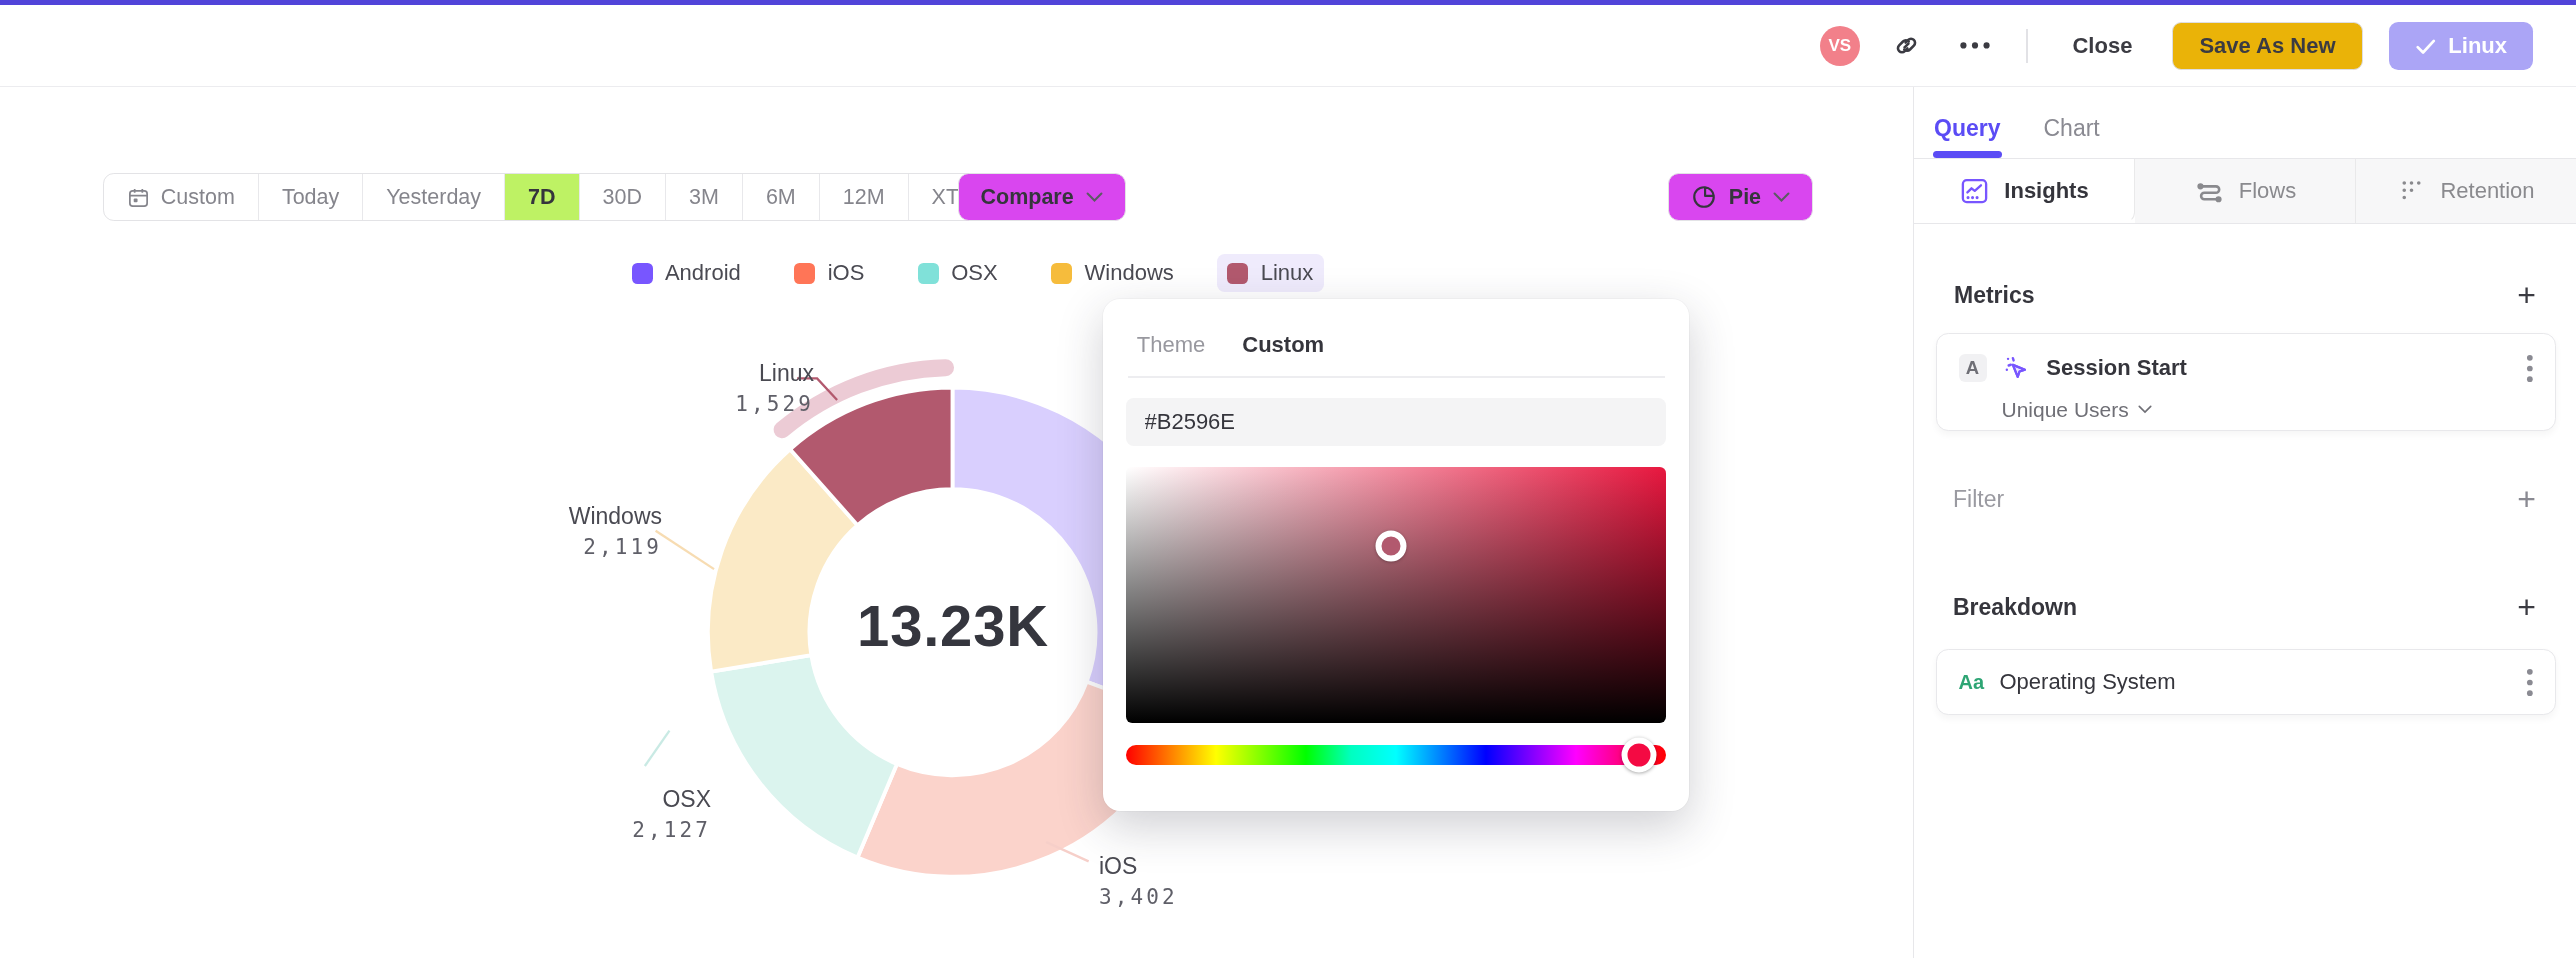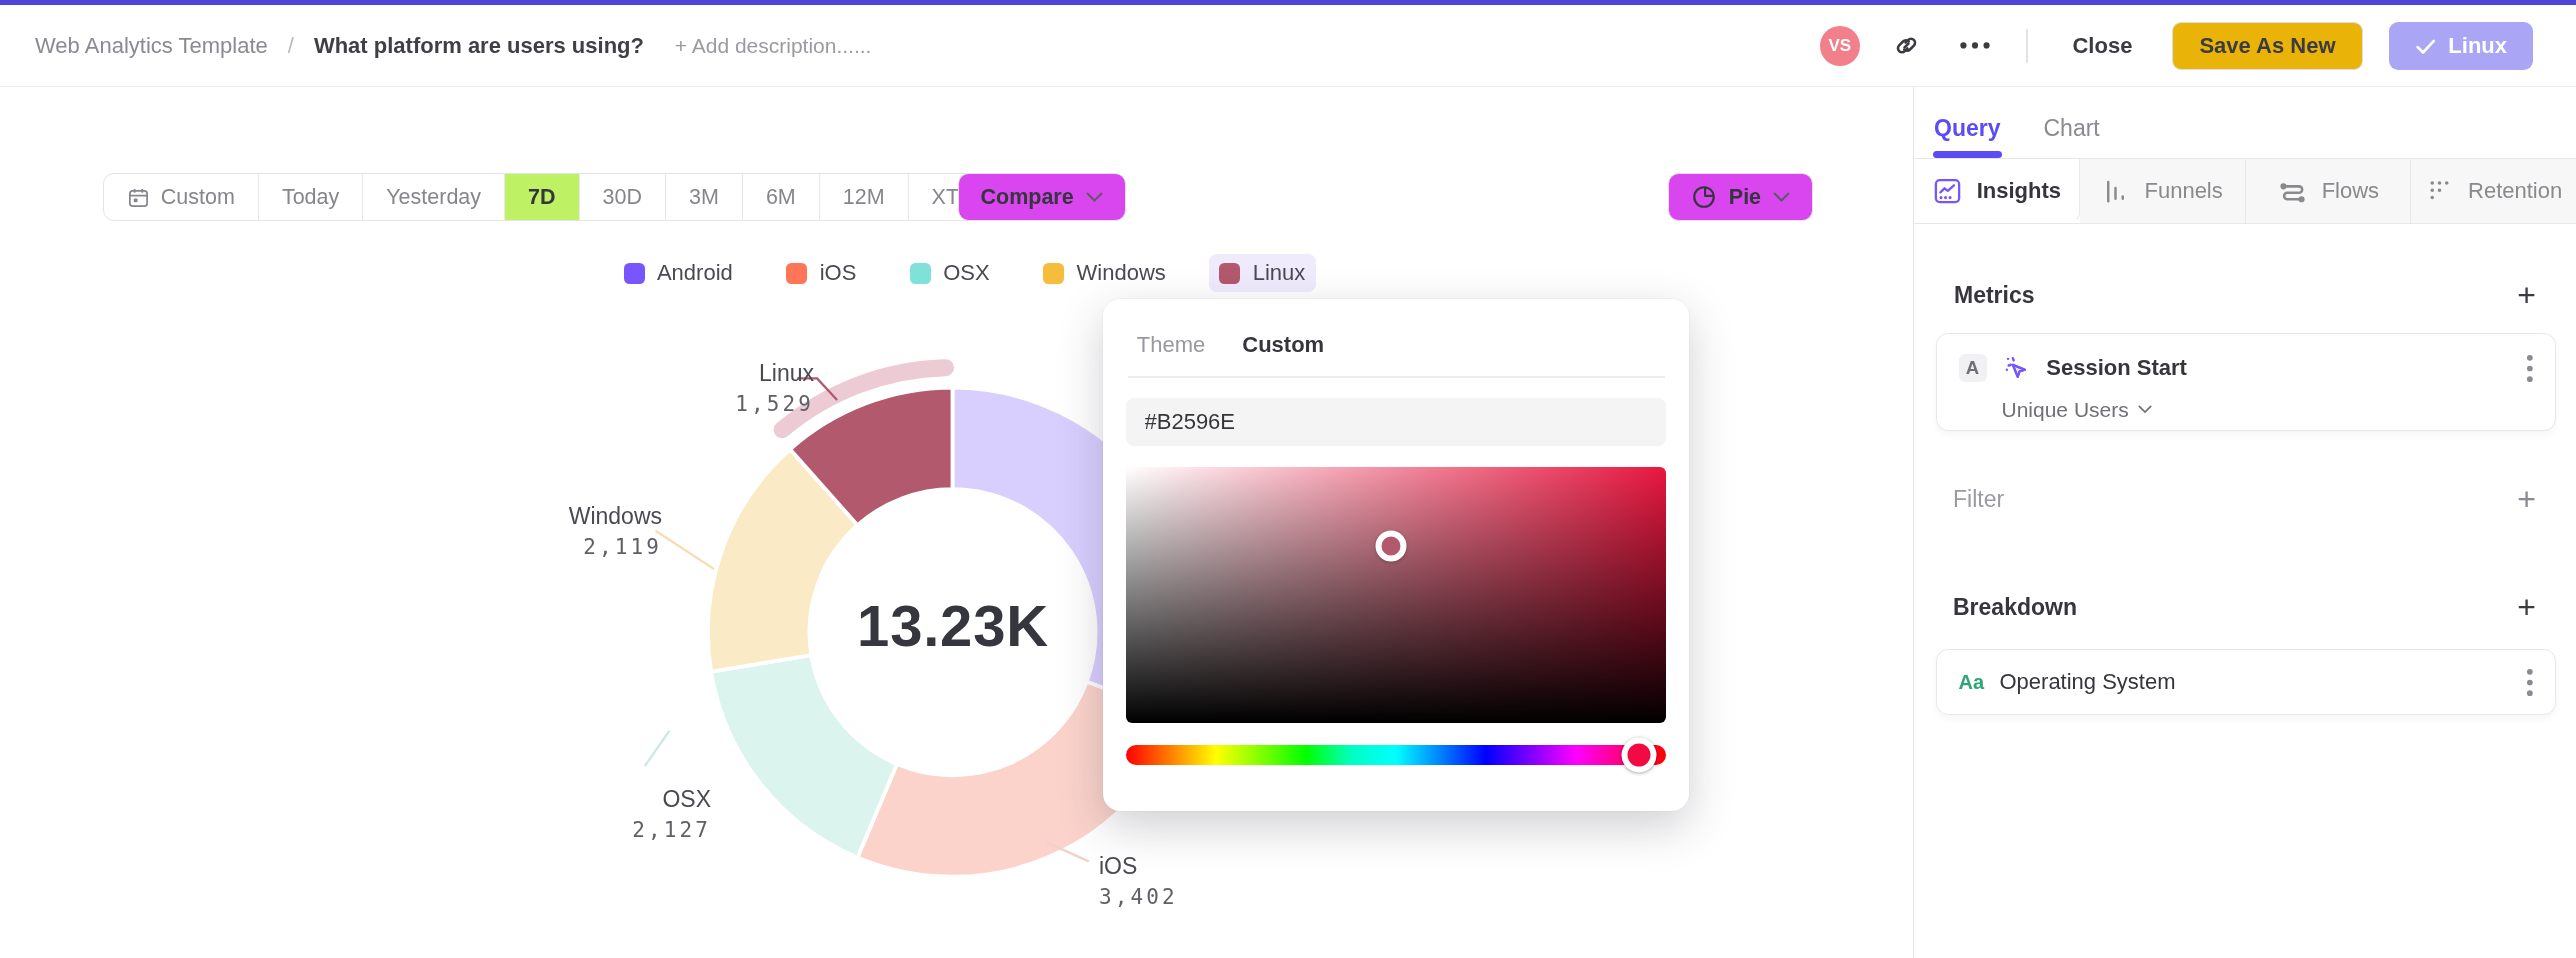--- a/index.html
+++ b/index.html
@@ -33,21 +33,21 @@
   .seg { display:flex; align-items:center; justify-content:center; gap:10.8px; padding:0 23px;
          font-size:21.5px; color:#85858c; border-right:1.5px solid #e8e8eb; cursor:pointer; white-space:nowrap; }
   .seg:last-child { border-right:none; }
   .seg.active { background:#bef264; color:#35353c; font-weight:700; }
   .pill-btn { position:absolute; height:48px; display:flex; align-items:center; gap:12.3px;
               border:1.5px solid #e3e3e6; border-radius:10.8px; background:#d946ef; padding:0 21.5px;
               font-size:21.5px; font-weight:700; color:#35353c; cursor:pointer; }
   .chev { width:17px; height:10.8px; display:inline-block; }
 
   
-  .legend { position:absolute; left:8px; top:254px; width:1913px; display:flex;
+  .legend { position:absolute; left:16px; top:254px; width:1913px; display:flex;
             justify-content:center; align-items:center; gap:32px; }
   .leg-item { display:flex; align-items:center; gap:12.3px; font-size:22px; color:#4a4a52;
               padding:6.2px 10.8px; border-radius:7.7px; cursor:pointer; }
   .leg-item.selected { background:#efebfc; }
   .swatch { width:21px; height:21px; border-radius:5.4px; }
 
   
   .slice-label { position:absolute; font-size:23px; color:#4a4a52; }
   .slice-label .val { font-family:"DejaVu Sans Mono", monospace; font-size:21px;
                       color:#5f5f68; letter-spacing:3.1px; margin-top:4.6px; }
@@ -106,26 +106,20 @@
   .card-name { font-size:22px; font-weight:500; color:#35353c; }
 </style>
 </head>
 <body>
 
 <div id="app">
 
   <div class="accent" id="accent-bar" style="background: rgb(81, 68, 217);"></div>
 
   <div class="header">
-    <div class="crumbs">
-      <span class="crumb-parent">Web Analytics Template</span>
-      <span class="crumb-sep">/</span>
-      <span class="crumb-title">What platform are users using?</span>
-      <span class="add-desc">+ Add description......</span>
-    </div>
     <div class="header-right">
       <div class="avatar">VS</div>
       <div class="icon-btn">
         <svg width="31" height="31" viewBox="0 0 24 24" fill="none" stroke="#3b3b42" stroke-width="2" stroke-linecap="round">
           <path d="M10.5 13.5l3-3"></path>
           <path d="M8.7 15.3l-2 2a3.1 3.1 0 0 1-4.4-4.4l3-3a3.1 3.1 0 0 1 4.4 0" transform="translate(4 -1)"></path>
           <path d="M15.3 8.7l2-2a3.1 3.1 0 0 1 4.4 4.4l-3 3a3.1 3.1 0 0 1-4.4 0" transform="translate(-4 1)"></path>
         </svg>
       </div>
       <div class="icon-btn">
@@ -278,28 +272,20 @@
       <div class="sb-tab">Chart</div>
     </div>
     <div class="views">
       <div class="view active">
         <svg width="31" height="31" viewBox="0 0 24 24" fill="none" stroke="#7856ff" stroke-width="1.8" stroke-linecap="round" stroke-linejoin="round">
           <rect x="3" y="4" width="18" height="17" rx="3"></rect>
           <path d="M6.5 13.5l3.2-3.2 2.5 2 4.8-4.3"></path>
           <path d="M7 17.5v.01M10.5 17.5v.01M14 17.5v.01" stroke-width="2.4"></path>
         </svg>
         <span>Insights</span>
-      </div>
-      <div class="view">
-        <svg width="29" height="29" viewBox="0 0 24 24" fill="none" stroke="#8a8a8e" stroke-width="2" stroke-linecap="round">
-          <path d="M6 4v16"></path>
-            <path d="M12 9v9"></path>
-            <path d="M18 16v2"></path>
-        </svg>
-        <span>Funnels</span>
       </div>
       <div class="view">
         <svg width="31" height="31" viewBox="0 0 24 24" fill="none" stroke="#8a8a8e" stroke-width="2" stroke-linecap="round">
           <path d="M5 8h12a2.5 2.5 0 0 1 0 5H8a2.5 2.5 0 0 0 0 5h11"></path>
           <circle cx="5" cy="8" r="1.4" fill="#8a8a8e"></circle>
             <circle cx="19" cy="18" r="1.4" fill="#8a8a8e"></circle>
         </svg>
         <span>Flows</span>
       </div>
       <div class="view">

